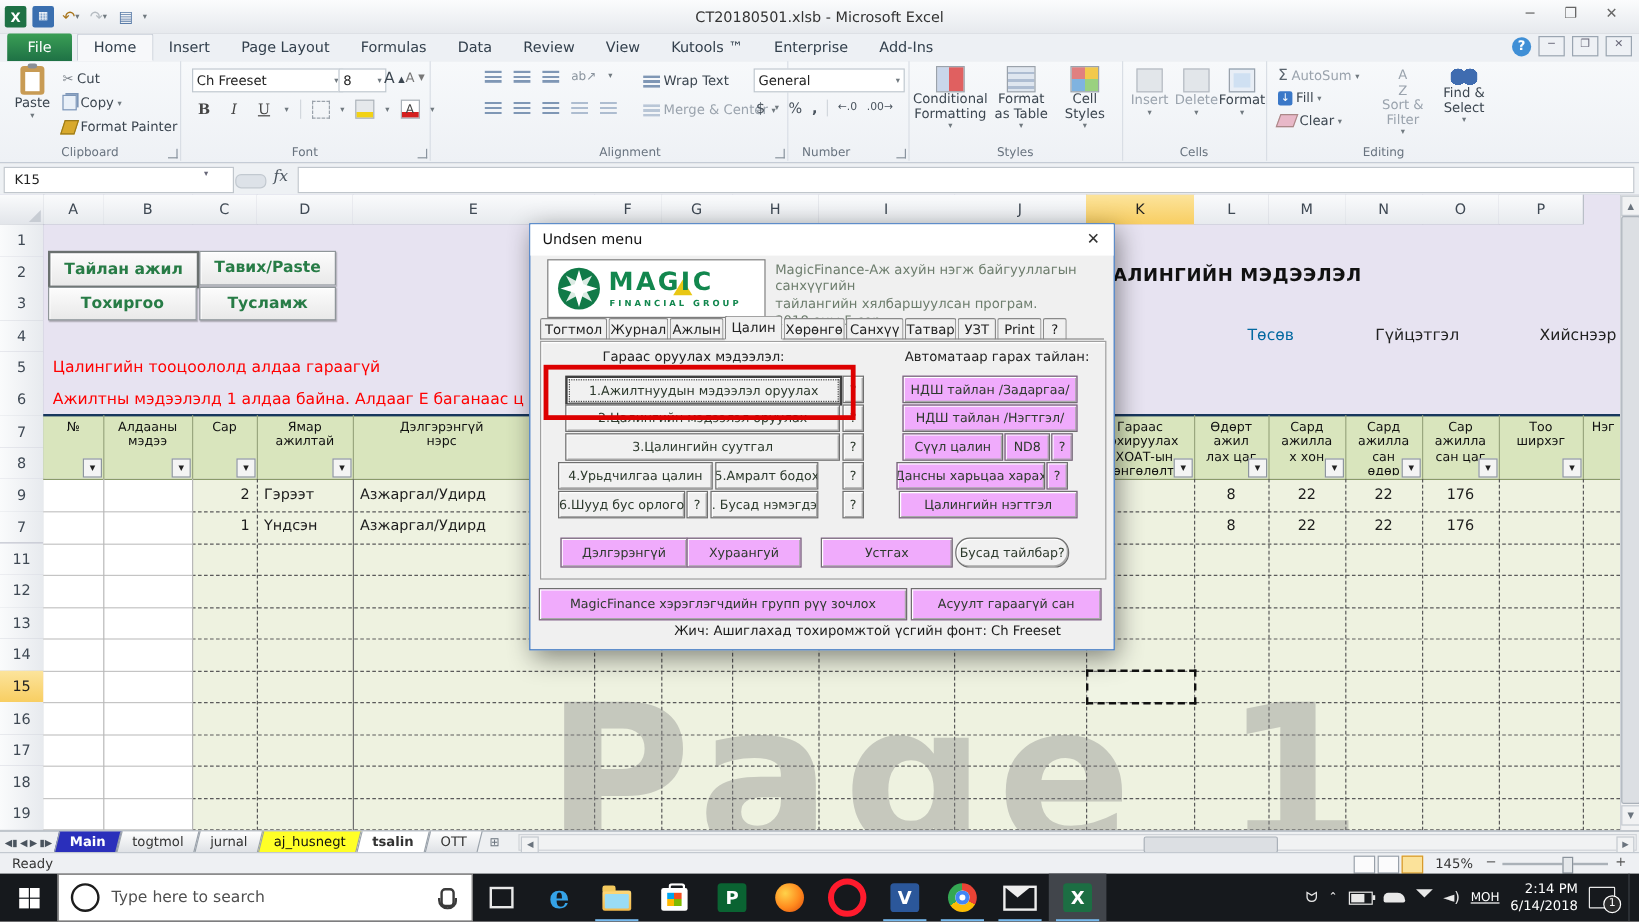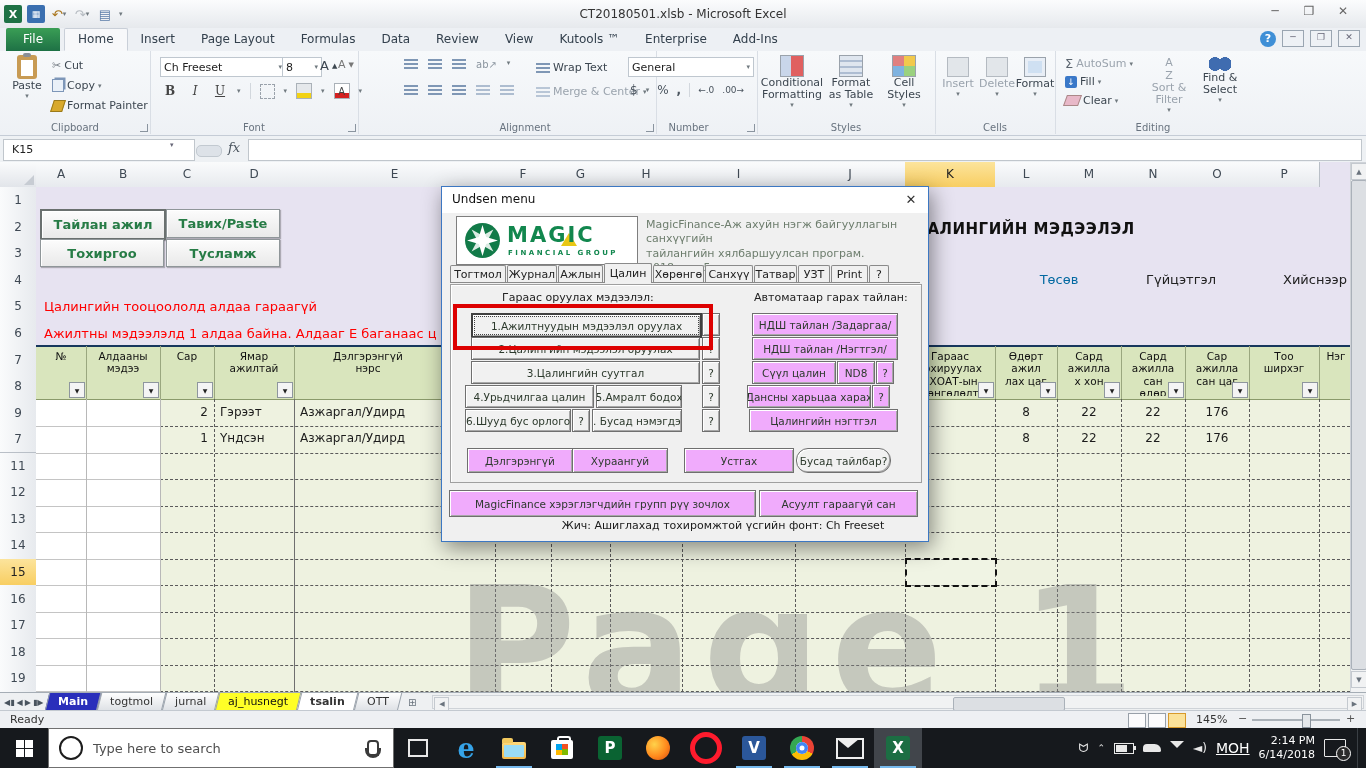--- a/index.html
+++ b/index.html
@@ -701,21 +701,21 @@
     <div class="tray">
       <span class="trayico">ᗢ</span>
       <span class="trayico" style="font-size:9px;">⌃</span>
       <span style="width:18px;height:9px;border:1px solid #e8e8e8;position:relative;">
           <i style="position:absolute;left:1px;top:1px;bottom:1px;width:11px;background:#e8e8e8;"></i>
           <i style="position:absolute;right:-3px;top:2px;width:2px;height:4px;background:#e8e8e8;"></i>
         </span>
       <span style="width:18px;height:8px;background:#e8e8e8;border-radius:5px 8px 2px 2px;"></span>
       <span style="width:14px;height:8px;border-top:7px solid #e8e8e8;border-left:7px solid transparent;border-right:7px solid transparent;width:0;"></span>
       <span class="trayico">◄)</span>
-      <span style="font-size:14px;text-decoration:underline;">MOH</span>
+      <span style="font-size:10px;text-decoration:underline;">MOH</span>
       <span id="clock">
         <span>2:14 PM</span><br>
         <span>6/14/2018</span>
       </span>
       <span style="position:relative;width:20px;height:16px;border:1px solid #e8e8e8;border-radius:1px;">
         <i style="position:absolute;right:-6px;bottom:-5px;width:13px;height:13px;background:#2b2b2b;border:1px solid #fff;border-radius:50%;font-size:9px;font-style:normal;color:#fff;text-align:center;line-height:13px;">1</i>
       </span>
       <span style="width:4px;height:40px;border-left:1px solid #3a3f44;margin-left:2px;"></span>
     </div>
   </div>

